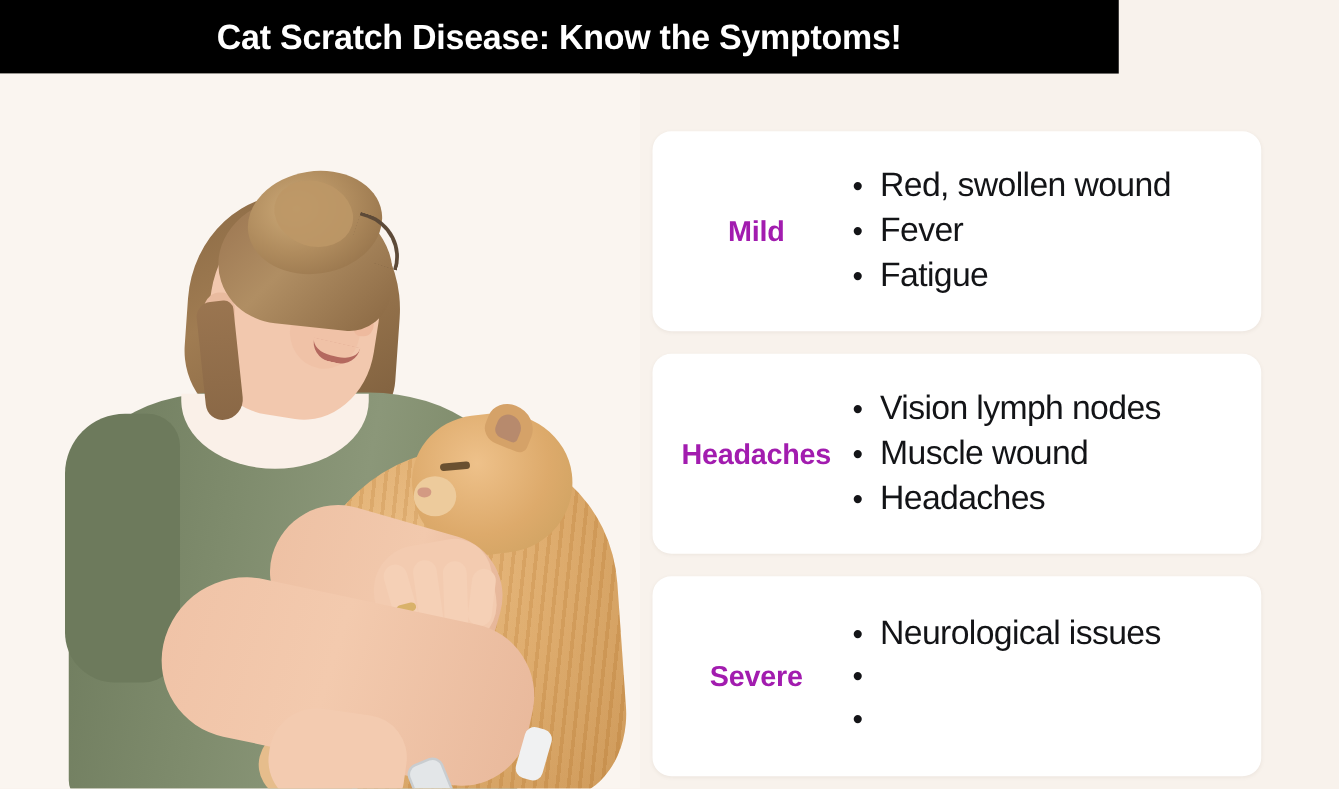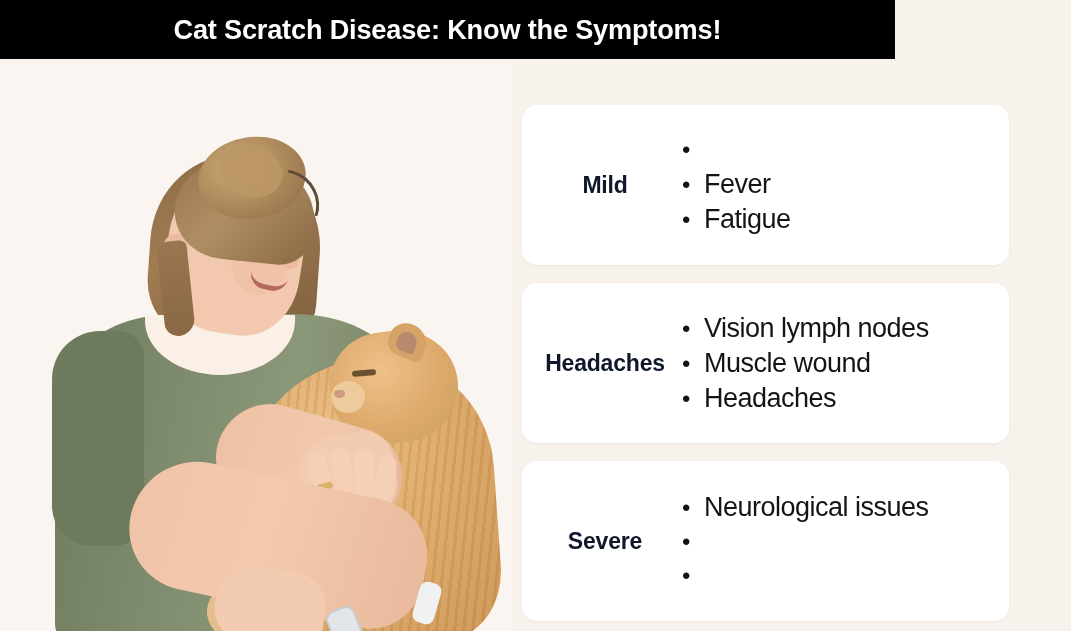--- a/index.html
+++ b/index.html
@@ -370,21 +370,21 @@
   }
   .card-label-col {
     width:158px;
     flex:0 0 158px;
     display:flex;
     align-items:center;
     justify-content:center;
     padding-left:8px;
   }
   .card-label {
-    color:#0f172a;
+    color:#a21caf;
     font-size:23px;
     font-weight:bold;
     letter-spacing:-0.2px;
     white-space:nowrap;
   }
   .card-list-col {
     flex:1 1 auto;
     padding-left:2px;
   }
   .sym-list { list-style:none; }
@@ -465,20 +465,21 @@
     <div class="cards">
 
       <div class="card">
         <div class="card-label-col">
           <span class="card-label">Mild</span>
         </div>
         <div class="card-list-col">
           <ul class="sym-list">
             <li class="sym-item">
               <span class="sym-bullet">•</span>
+              <span>Red, swollen wound</span>
             </li>
             <li class="sym-item">
               <span class="sym-bullet">•</span>
               <span>Fever</span>
             </li>
             <li class="sym-item">
               <span class="sym-bullet">•</span>
               <span>Fatigue</span>
             </li>
           </ul>

